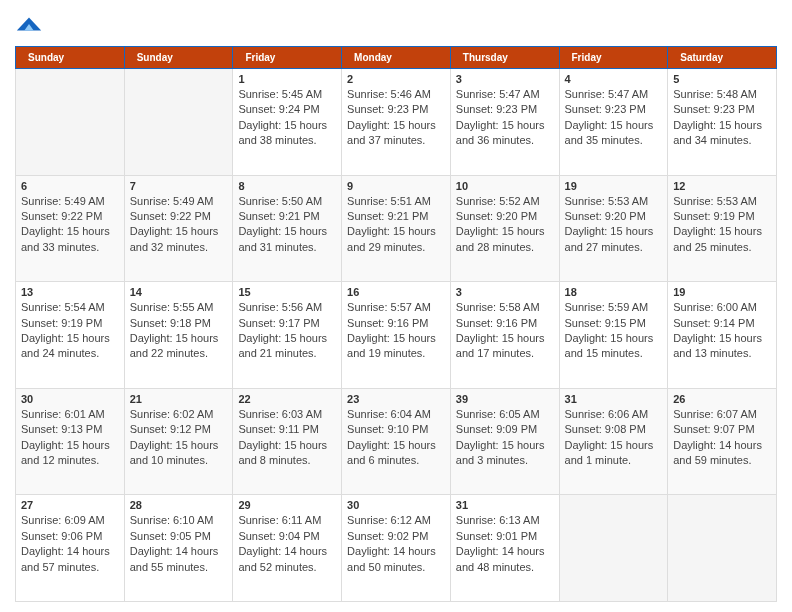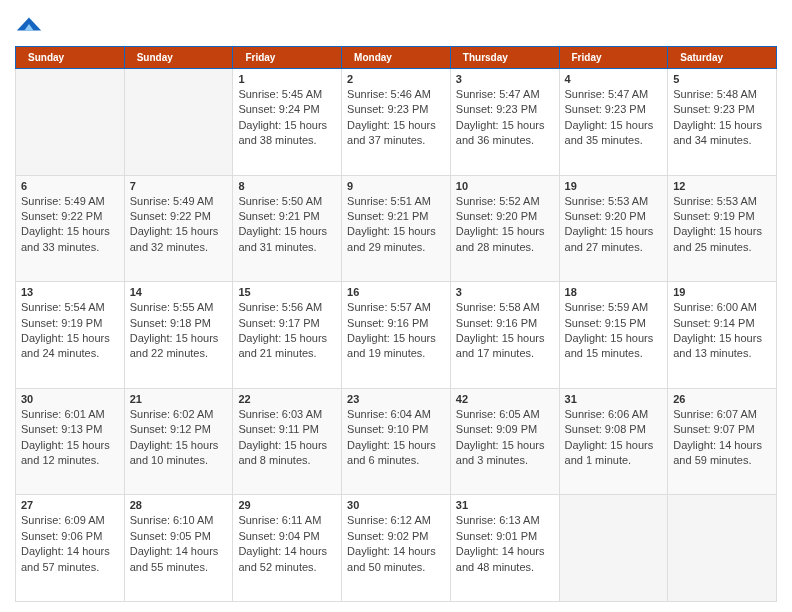--- a/index.html
+++ b/index.html
@@ -225,21 +225,21 @@
           </td>
           <td>
             <span class="day-num">22</span>
             <div class="day-detail">Sunrise: 6:03 AM<br>Sunset: 9:11 PM<br>Daylight: 15 hours and 8 minutes.</div>
           </td>
           <td>
             <span class="day-num">23</span>
             <div class="day-detail">Sunrise: 6:04 AM<br>Sunset: 9:10 PM<br>Daylight: 15 hours and 6 minutes.</div>
           </td>
           <td>
-            <span class="day-num">42</span>
+            <span class="day-num">39</span>
             <div class="day-detail">Sunrise: 6:05 AM<br>Sunset: 9:09 PM<br>Daylight: 15 hours and 3 minutes.</div>
           </td>
           <td>
             <span class="day-num">31</span>
             <div class="day-detail">Sunrise: 6:06 AM<br>Sunset: 9:08 PM<br>Daylight: 15 hours and 1 minute.</div>
           </td>
           <td>
             <span class="day-num">26</span>
             <div class="day-detail">Sunrise: 6:07 AM<br>Sunset: 9:07 PM<br>Daylight: 14 hours and 59 minutes.</div>
           </td>

